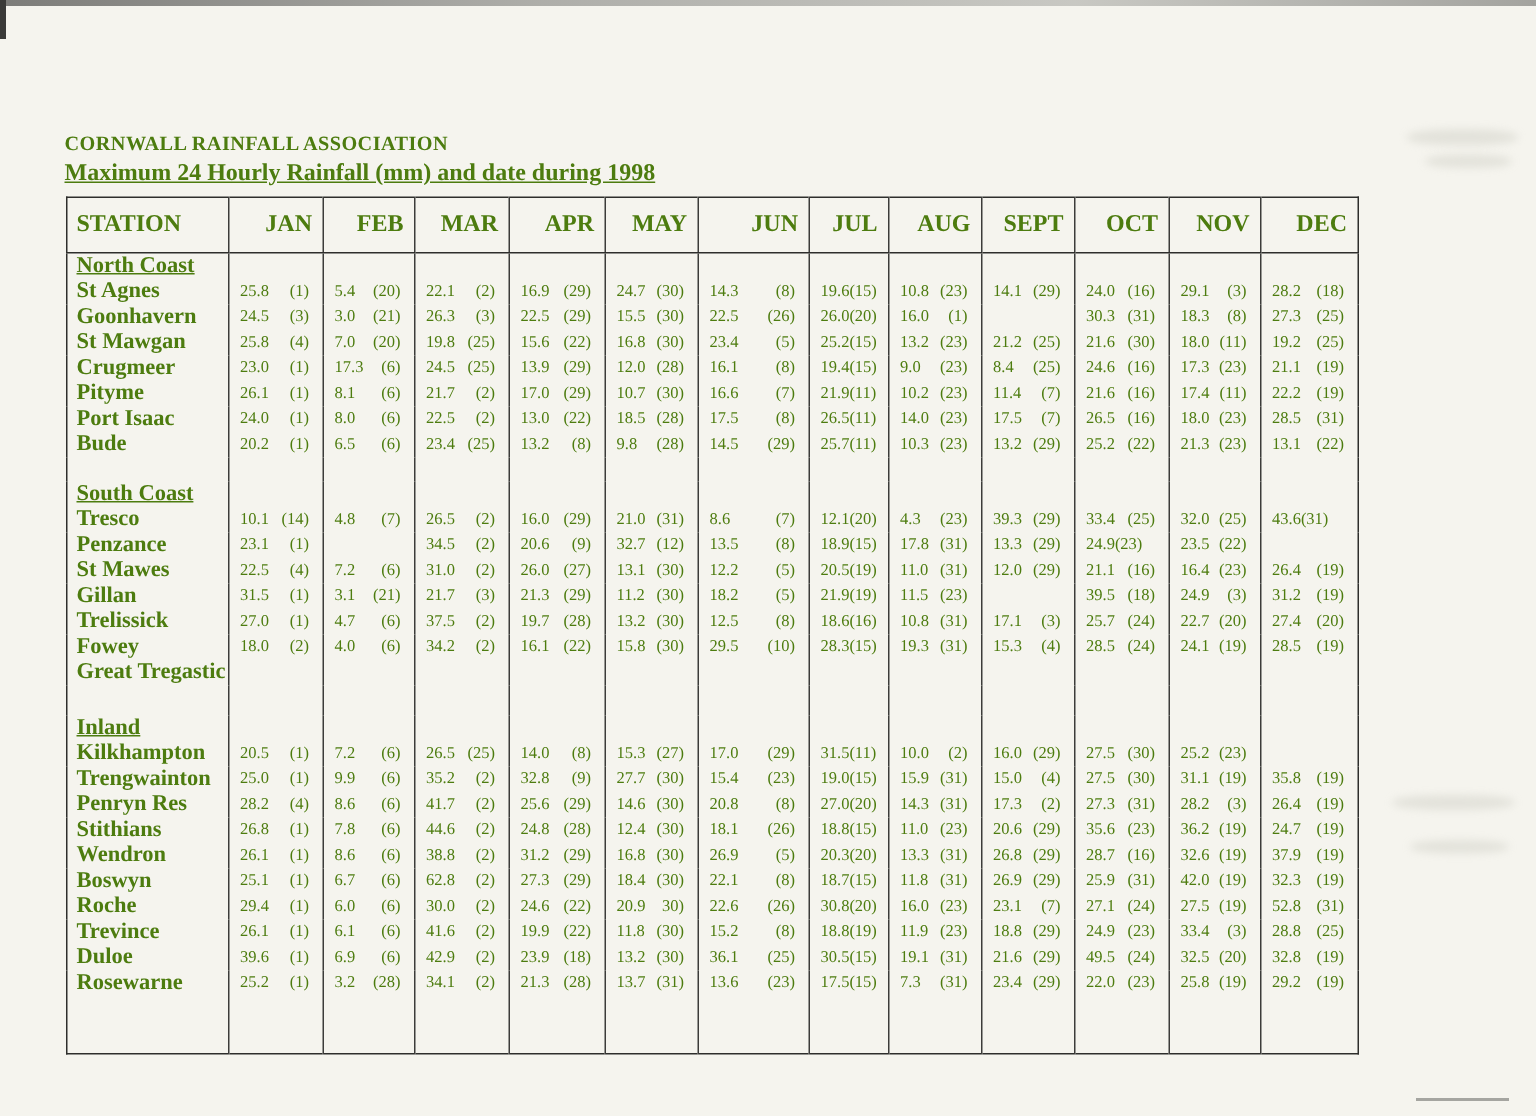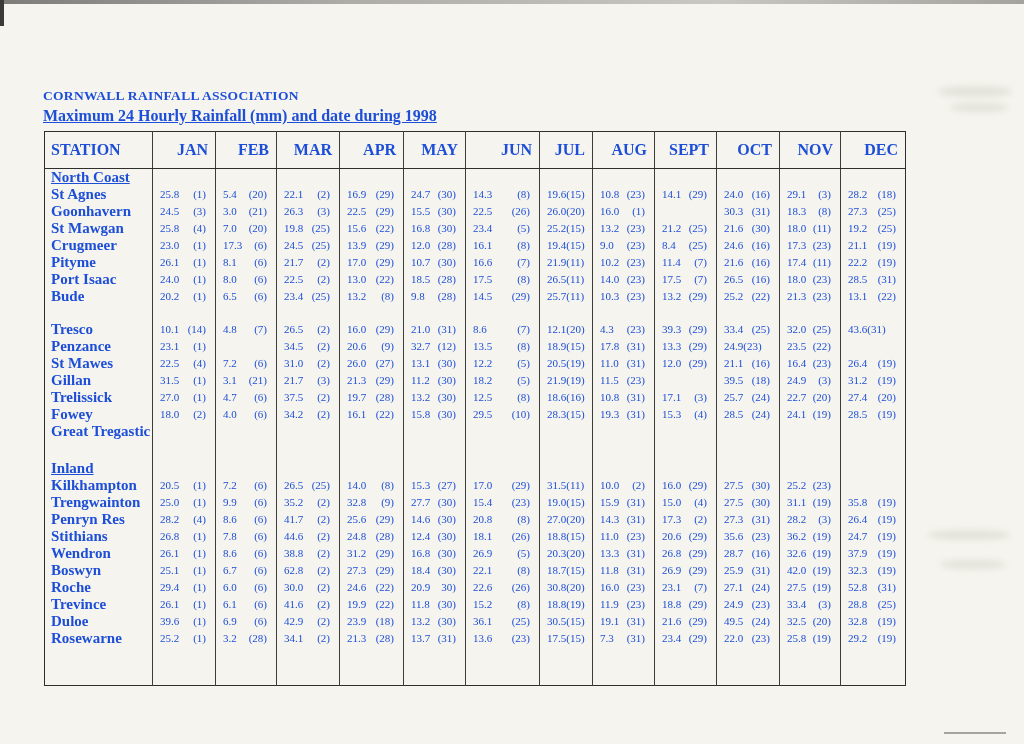--- a/index.html
+++ b/index.html
@@ -3,21 +3,21 @@
 <meta charset="utf-8">
 <style>
   html, body { margin: 0; padding: 0; background: #d8d8d4; }
   .page {
     position: relative;
     width: 1024px;
     height: 744px;
     background: #f5f4ee;
     overflow: hidden;
     font-family: "Liberation Serif", serif;
-    color: #1d4ed8;
+    color: #4d7c0f;
   }
   
   .scan-top-edge {
     position: absolute; top: 0; left: 0; width: 100%; height: 4px;
     background: linear-gradient(90deg, #5e5e5c, #9c9c98 35%, #bdbdb8 70%, #8f8f8b);
     opacity: .8;
   }
   .scan-corner-mark {
     position: absolute; top: 0; left: 0; width: 4px; height: 26px;
     background: #39393б;
@@ -670,20 +670,35 @@
           <td></td>
           <td></td>
           <td></td>
           <td></td>
           <td></td>
           <td></td>
           <td></td>
           <td></td>
           <td></td>
         </tr>
+        <tr class="label-row">
+          <td class="station"><span class="section-label">South Coast</span></td>
+          <td></td>
+          <td></td>
+          <td></td>
+          <td></td>
+          <td></td>
+          <td></td>
+          <td></td>
+          <td></td>
+          <td></td>
+          <td></td>
+          <td></td>
+          <td></td>
+        </tr>
         <tr>
           <td class="station">Tresco</td>
           <td>
             <div class="cellwrap">
               <span class="val">10.1</span>
               <span class="date">(14)</span>
             </div>
           </td>
           <td>
             <div class="cellwrap">

